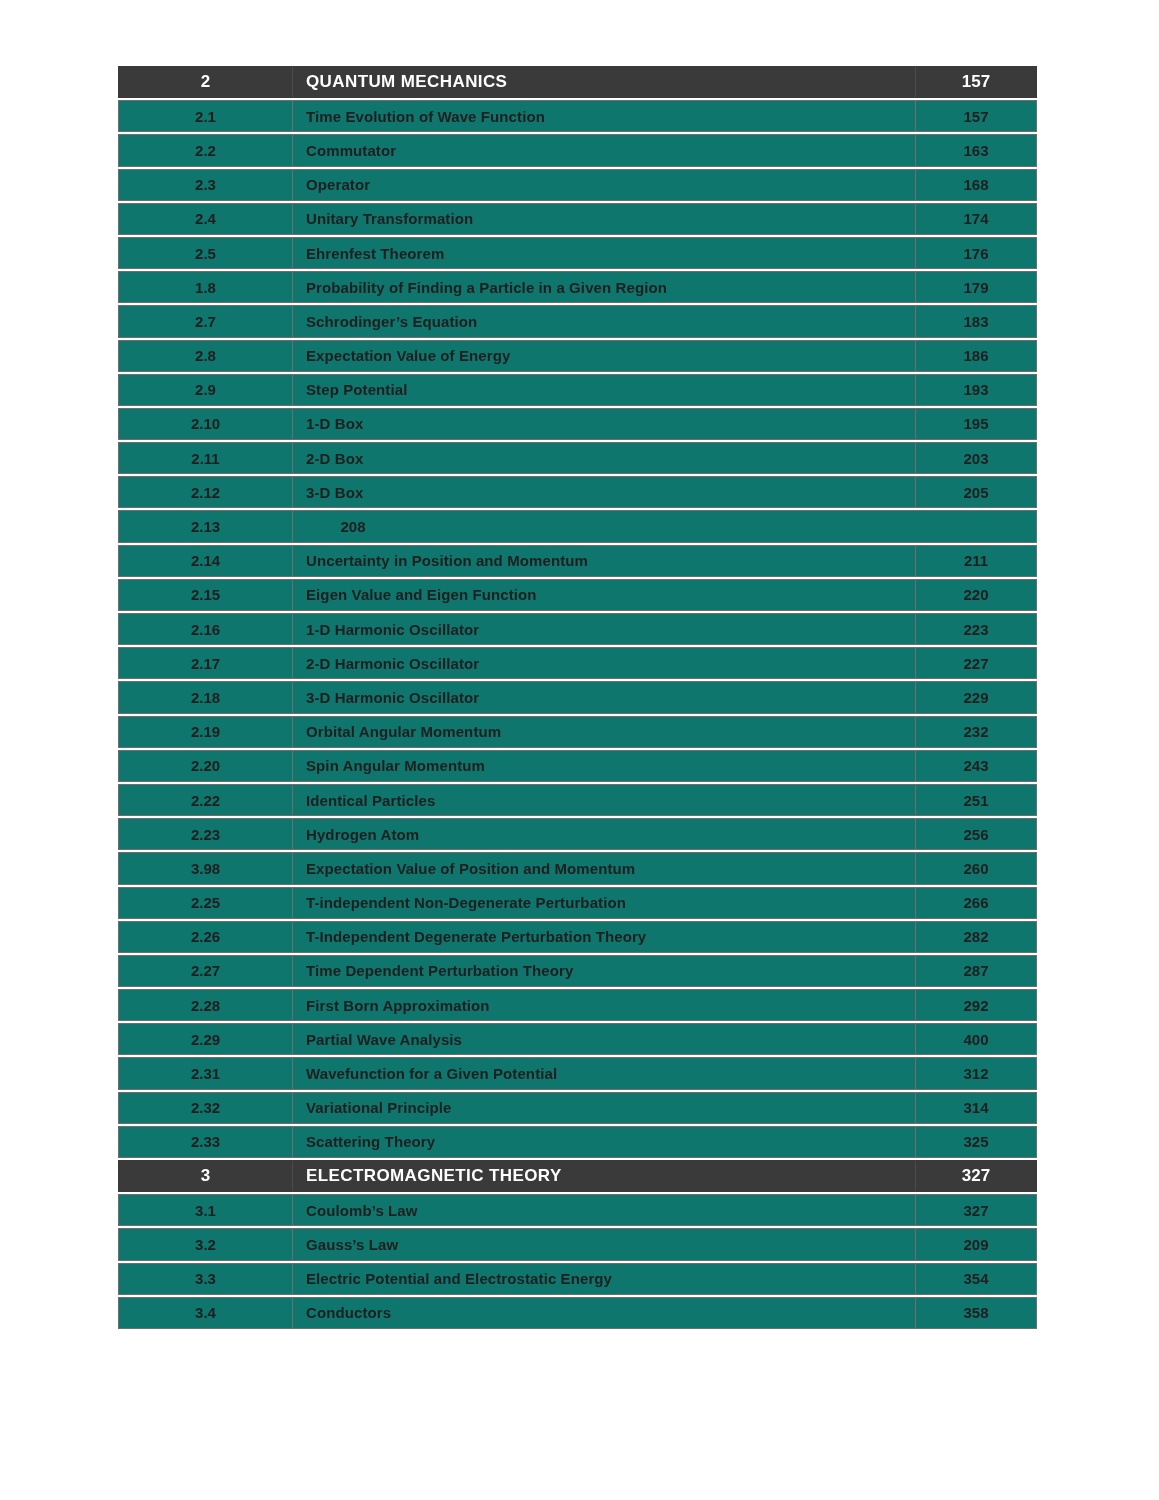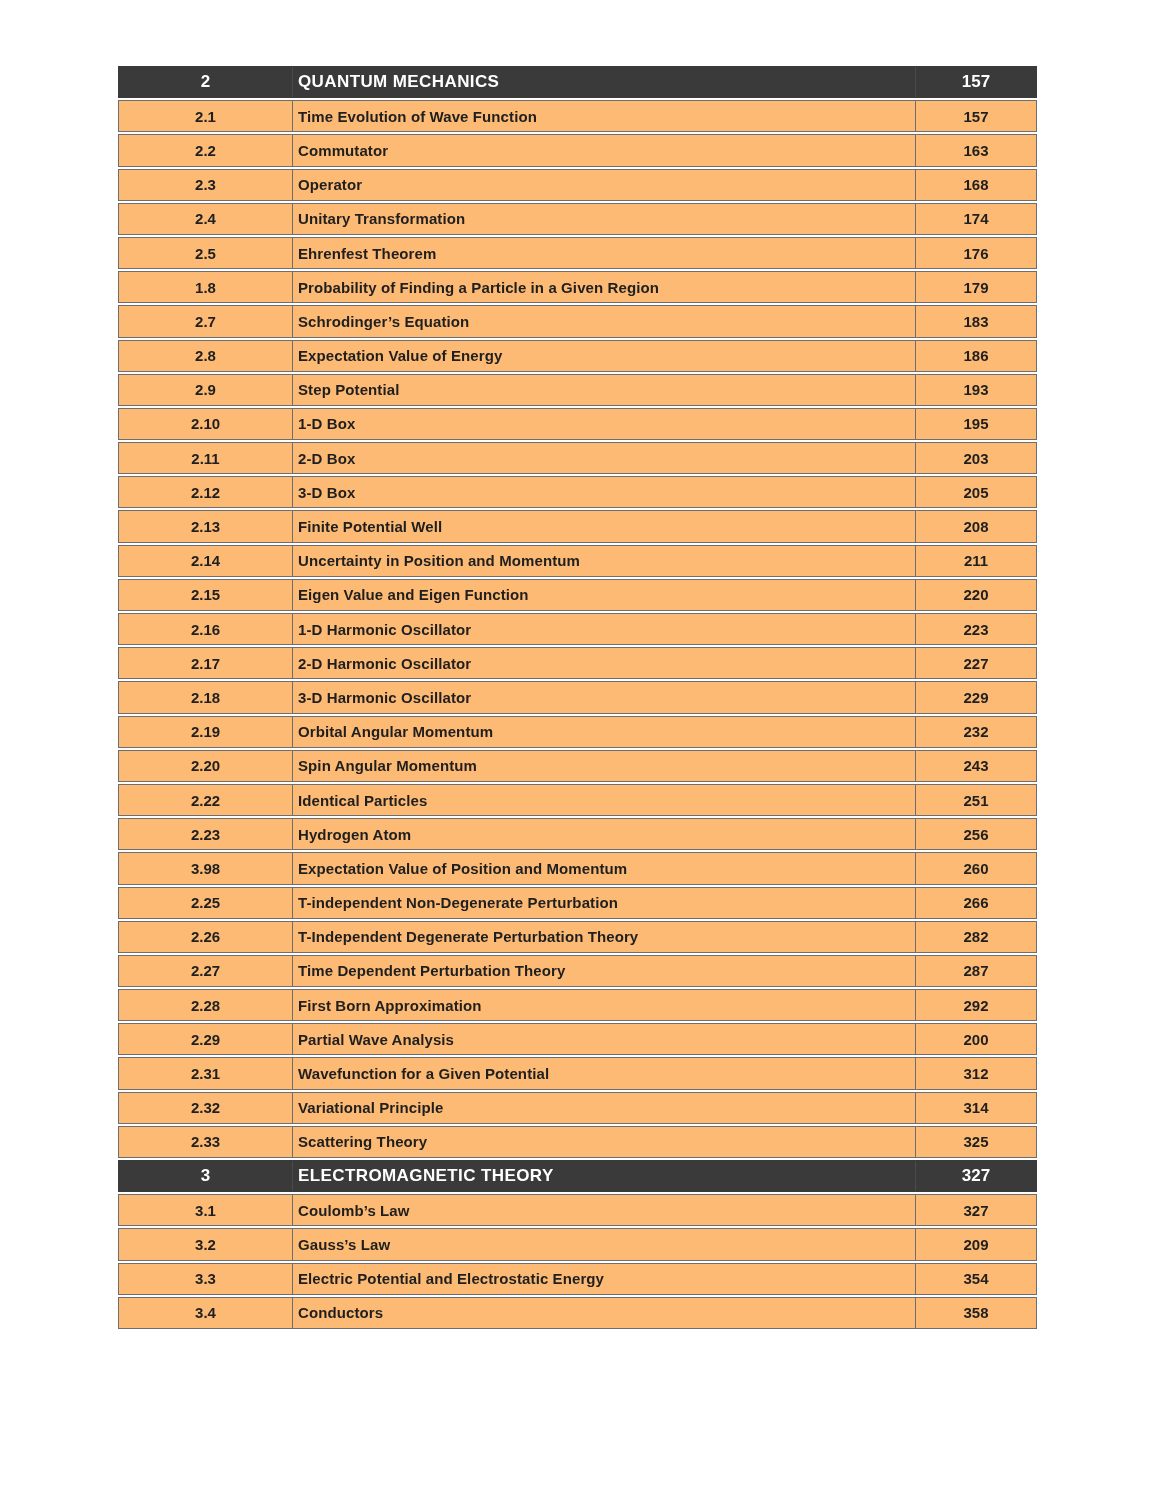--- a/index.html
+++ b/index.html
@@ -22,21 +22,21 @@
     width: 919px;
     display: flex;
     flex-direction: column;
   }
   .toc-row {
     display: flex;
     height: 32.2px;
     margin-bottom: 2px;
     border: 1px solid #6e6e6e;
     box-sizing: border-box;
-    background: #fdba74;
+    background: #0f766e;
   }
   .toc-row.section-header {
     background: #3a3a3a;
     border-color: #3a3a3a;
   }
   .cell {
     display: flex;
     align-items: center;
     box-sizing: border-box;
     overflow: hidden;
@@ -45,21 +45,21 @@
   .cell-num {
     width: 173px;
     justify-content: center;
     font-size: 15px;
     font-weight: bold;
     color: #1f1f1f;
   }
   .cell-title {
     flex: 1;
     border-left: 1px solid #6e6e6e;
-    padding-left: 5px;
+    padding-left: 13px;
     font-size: 15px;
     font-weight: bold;
     color: #1f1f1f;
     letter-spacing: 0.1px;
   }
   .cell-page {
     width: 121px;
     border-left: 1px solid #6e6e6e;
     justify-content: center;
     font-size: 15px;
@@ -146,21 +146,20 @@
         <div class="cell cell-title">2-D Box</div>
         <div class="cell cell-page">203</div>
       </div>
       <div class="toc-row">
         <div class="cell cell-num">2.12</div>
         <div class="cell cell-title">3-D Box</div>
         <div class="cell cell-page">205</div>
       </div>
       <div class="toc-row">
         <div class="cell cell-num">2.13</div>
-        <div class="cell cell-title">Finite Potential Well</div>
         <div class="cell cell-page">208</div>
       </div>
       <div class="toc-row">
         <div class="cell cell-num">2.14</div>
         <div class="cell cell-title">Uncertainty in Position and Momentum</div>
         <div class="cell cell-page">211</div>
       </div>
       <div class="toc-row">
         <div class="cell cell-num">2.15</div>
         <div class="cell cell-title">Eigen Value and Eigen Function</div>
@@ -222,21 +221,21 @@
         <div class="cell cell-page">287</div>
       </div>
       <div class="toc-row">
         <div class="cell cell-num">2.28</div>
         <div class="cell cell-title">First Born Approximation</div>
         <div class="cell cell-page">292</div>
       </div>
       <div class="toc-row">
         <div class="cell cell-num">2.29</div>
         <div class="cell cell-title">Partial Wave Analysis</div>
-        <div class="cell cell-page">200</div>
+        <div class="cell cell-page">400</div>
       </div>
       <div class="toc-row">
         <div class="cell cell-num">2.31</div>
         <div class="cell cell-title">Wavefunction for a Given Potential</div>
         <div class="cell cell-page">312</div>
       </div>
       <div class="toc-row">
         <div class="cell cell-num">2.32</div>
         <div class="cell cell-title">Variational Principle</div>
         <div class="cell cell-page">314</div>

